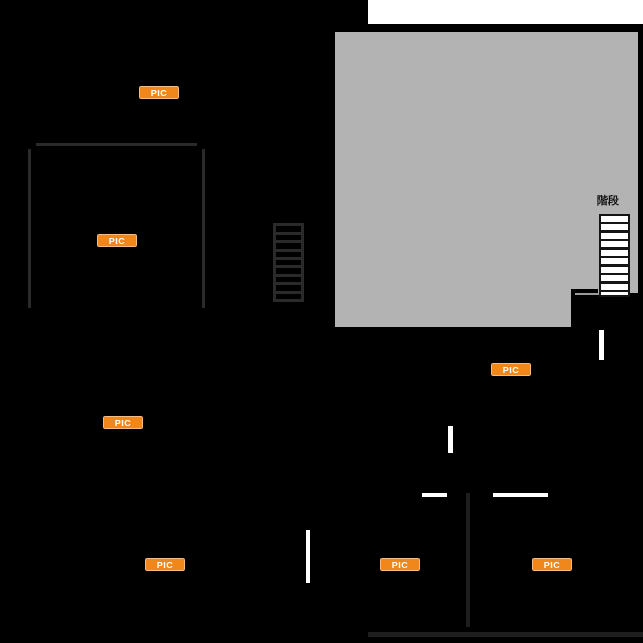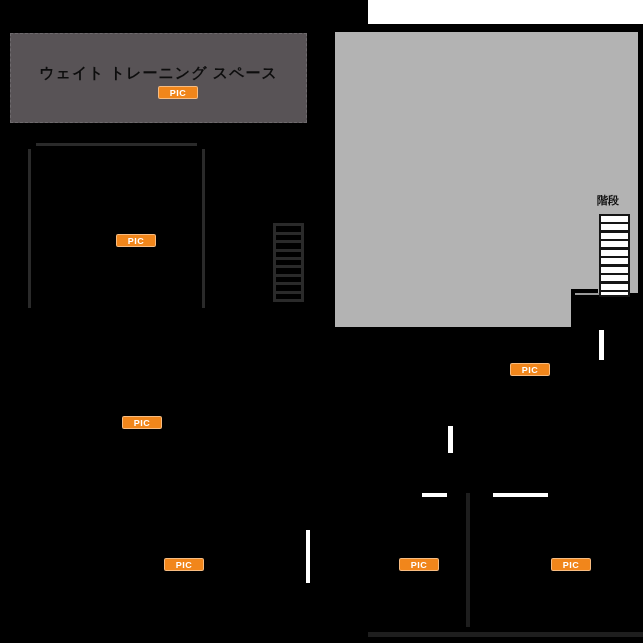--- a/index.html
+++ b/index.html
@@ -44,21 +44,20 @@
     border: 1px solid rgba(255,255,255,0.45);
     border-radius: 2px;
     color: #ffffff;
     font-size: 9px;
     font-weight: bold;
     letter-spacing: 0.5px;
     display: flex;
     align-items: center;
     justify-content: center;
     cursor: pointer;
-    margin-left: 19px;
   }
 
   
   .stairs {
     position: absolute;
     left: 599px; top: 214px;
     width: 31px; height: 83px;
     box-sizing: border-box;
     border: 2px solid #151515;
     background: repeating-linear-gradient(
@@ -108,23 +107,20 @@
       <div class="rect" style="left: 28px; top: 149px; width: 3px; height: 159px; background: rgb(42, 42, 42);"></div>
       <div class="rect" style="left: 202px; top: 149px; width: 3px; height: 159px; background: rgb(42, 42, 42);"></div>
       <div class="rect" style="left: 306px; top: 530px; width: 4px; height: 53px; background: rgb(255, 255, 255);"></div>
       <div class="rect" style="left: 448px; top: 426px; width: 5px; height: 27px; background: rgb(255, 255, 255);"></div>
       <div class="rect" style="left: 422px; top: 493px; width: 25px; height: 4px; background: rgb(255, 255, 255);"></div>
       <div class="rect" style="left: 493px; top: 493px; width: 55px; height: 4px; background: rgb(255, 255, 255);"></div>
       <div class="rect" style="left: 466px; top: 493px; width: 4px; height: 134px; background: rgb(30, 30, 30);"></div>
       <div class="rect" style="left: 368px; top: 632px; width: 275px; height: 5px; background: rgb(30, 30, 30);"></div>
     </div>
 
-  <div class="header-box">
-    <span class="header-title">ウェイト トレーニング スペース</span>
-  </div>
 
   <div class="stairs-label">階段</div>
   <div class="stairs"></div>
 
   <div class="ladder"></div>
 
   <div class="abs" id="badge-layer">
       <div class="pic-badge" style="left: 139px; top: 86px;">PIC</div>
       <div class="pic-badge" style="left: 97px; top: 234px;">PIC</div>
       <div class="pic-badge" style="left: 491px; top: 363px;">PIC</div>

